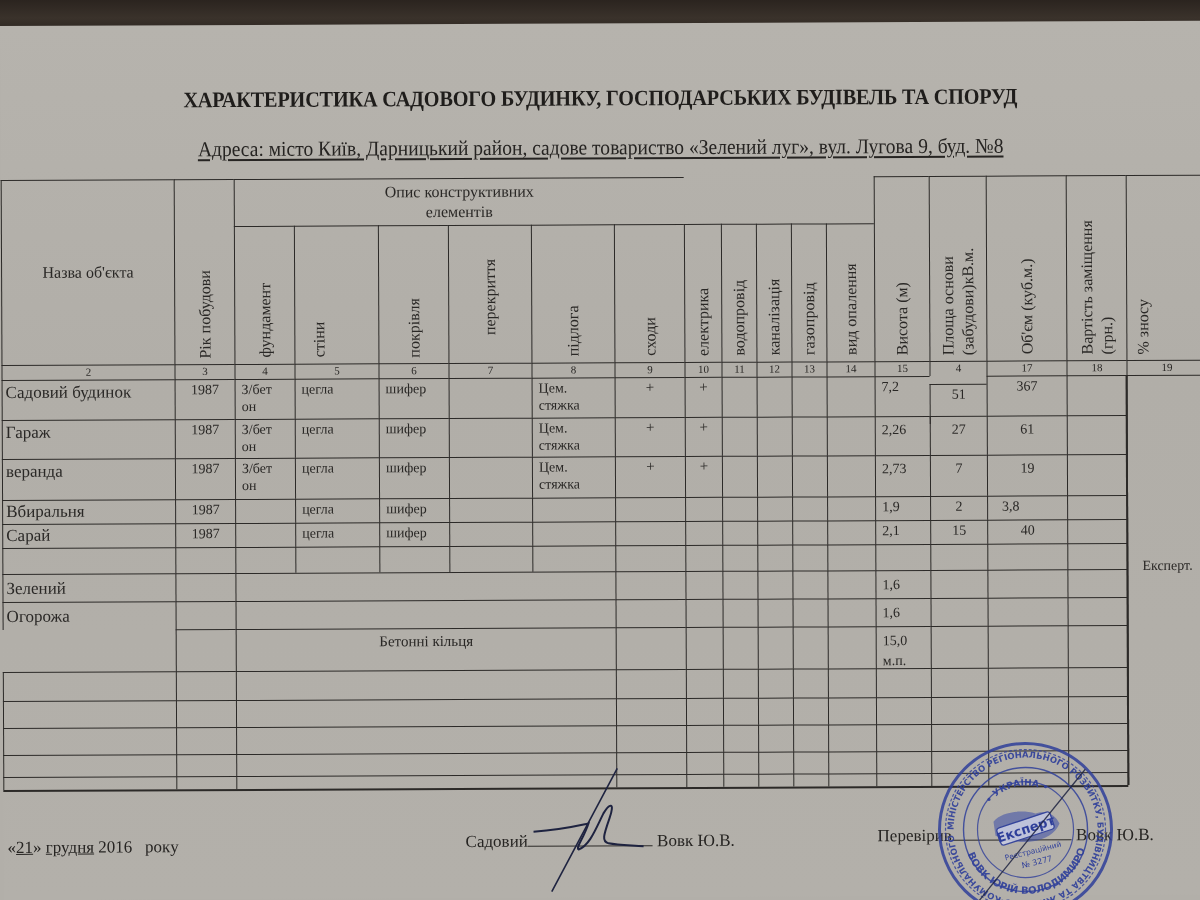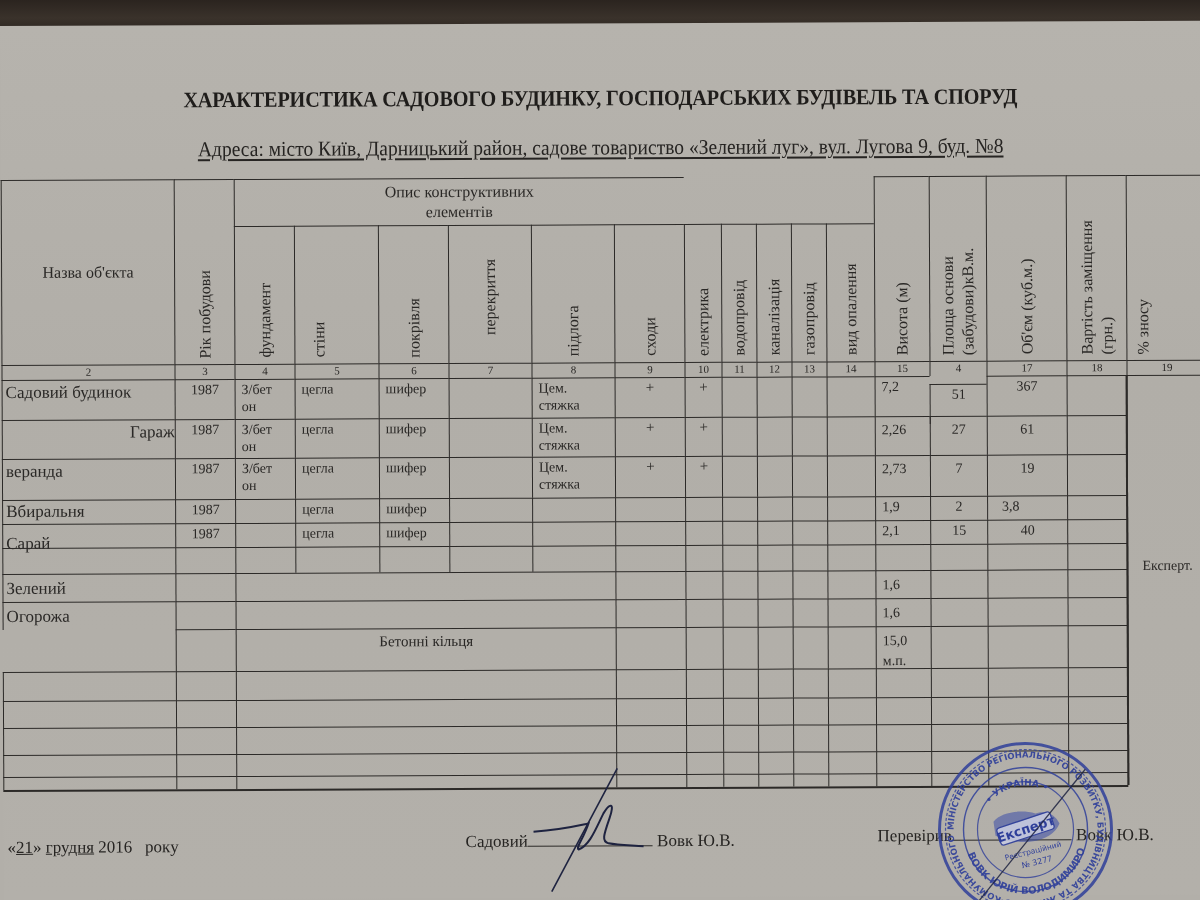--- a/index.html
+++ b/index.html
@@ -202,21 +202,21 @@
     <div class="cell plus" style="left:683px;top:354px;width:37px;height:40px;">+</div>
     <div class="cell" style="left:720px;top:354px;width:35px;height:40px;"></div>
     <div class="cell" style="left:755px;top:354px;width:35px;height:40px;"></div>
     <div class="cell" style="left:790px;top:354px;width:35px;height:40px;"></div>
     <div class="cell" style="left:825px;top:354px;width:48px;height:40px;"></div>
     <div class="cell val" style="left:873px;top:354px;width:55px;height:40px;">7,2</div>
     <div class="cell val c" style="left:928px;top:354px;width:57px;height:40px;margin-top:8px;">51</div>
     <div class="cell val c" style="left:985px;top:354px;width:80px;height:40px;">367</div>
     <div class="cell" style="left:1065px;top:354px;width:60px;height:40px;"></div>
 
-    <div class="cell name" style="left:0;top:394px;width:173px;height:39px;text-align:right;">Гараж</div>
+    <div class="cell name" style="left:0;top:394px;width:173px;height:39px;">Гараж</div>
     <div class="cell val c" style="left:173px;top:394px;width:60px;height:39px;">1987</div>
     <div class="cell val" style="left:233px;top:394px;width:60px;height:39px;white-space:pre-line;">З/бет
 он</div>
     <div class="cell val" style="left:293px;top:394px;width:84px;height:39px;">цегла</div>
     <div class="cell val" style="left:377px;top:394px;width:70px;height:39px;">шифер</div>
     <div class="cell val" style="left:447px;top:394px;width:83px;height:39px;"></div>
     <div class="cell val" style="left:530px;top:394px;width:83px;height:39px;white-space:pre-line;">Цем.
 стяжка</div>
     <div class="cell plus" style="left:613px;top:394px;width:70px;height:39px;">+</div>
     <div class="cell plus" style="left:683px;top:394px;width:37px;height:39px;">+</div>
@@ -260,21 +260,21 @@
     <div class="cell" style="left:683px;top:474px;width:37px;height:24px;"></div>
     <div class="cell" style="left:720px;top:474px;width:35px;height:24px;"></div>
     <div class="cell" style="left:755px;top:474px;width:35px;height:24px;"></div>
     <div class="cell" style="left:790px;top:474px;width:35px;height:24px;"></div>
     <div class="cell" style="left:825px;top:474px;width:48px;height:24px;"></div>
     <div class="cell val" style="left:873px;top:474px;width:55px;height:24px;">1,9</div>
     <div class="cell val c" style="left:928px;top:474px;width:57px;height:24px;">2</div>
     <div class="cell val" style="left:985px;top:474px;width:80px;height:24px;padding-left:14px;">3,8</div>
     <div class="cell" style="left:1065px;top:474px;width:60px;height:24px;"></div>
 
-    <div class="cell name" style="left:0;top:498px;width:173px;height:24px;padding-top:9px;">Сарай</div>
+    <div class="cell name" style="left:0;top:498px;width:173px;height:24px;padding-top:1px;">Сарай</div>
     <div class="cell val c" style="left:173px;top:498px;width:60px;height:24px;">1987</div>
     <div class="cell" style="left:233px;top:498px;width:60px;height:24px;"></div>
     <div class="cell val" style="left:293px;top:498px;width:84px;height:24px;">цегла</div>
     <div class="cell val" style="left:377px;top:498px;width:70px;height:24px;">шифер</div>
     <div class="cell" style="left:447px;top:498px;width:83px;height:24px;"></div>
     <div class="cell" style="left:530px;top:498px;width:83px;height:24px;"></div>
     <div class="cell" style="left:613px;top:498px;width:70px;height:24px;"></div>
     <div class="cell" style="left:683px;top:498px;width:37px;height:24px;"></div>
     <div class="cell" style="left:720px;top:498px;width:35px;height:24px;"></div>
     <div class="cell" style="left:755px;top:498px;width:35px;height:24px;"></div>

